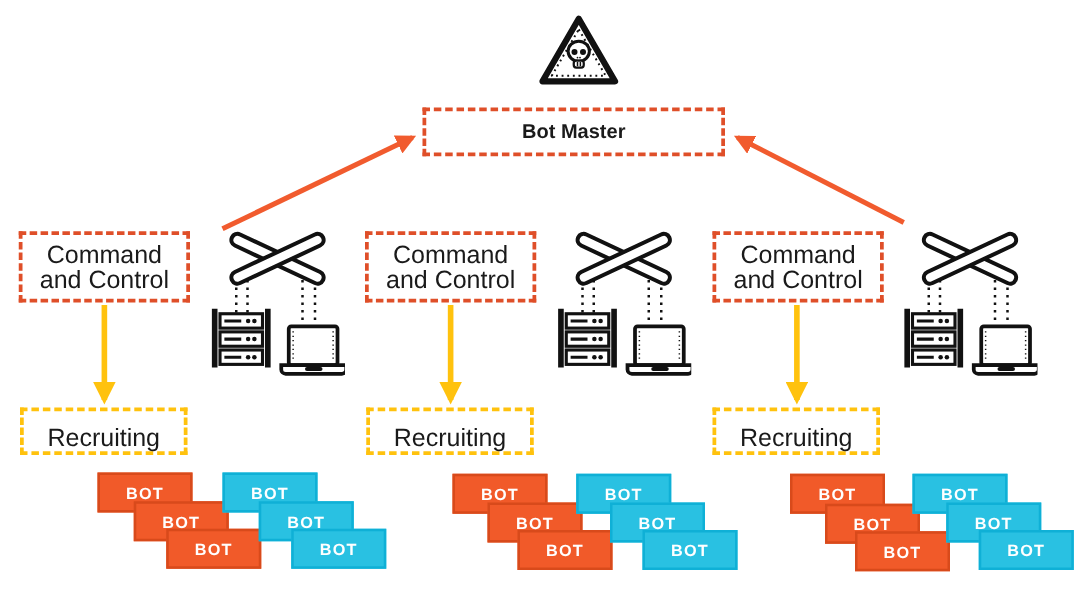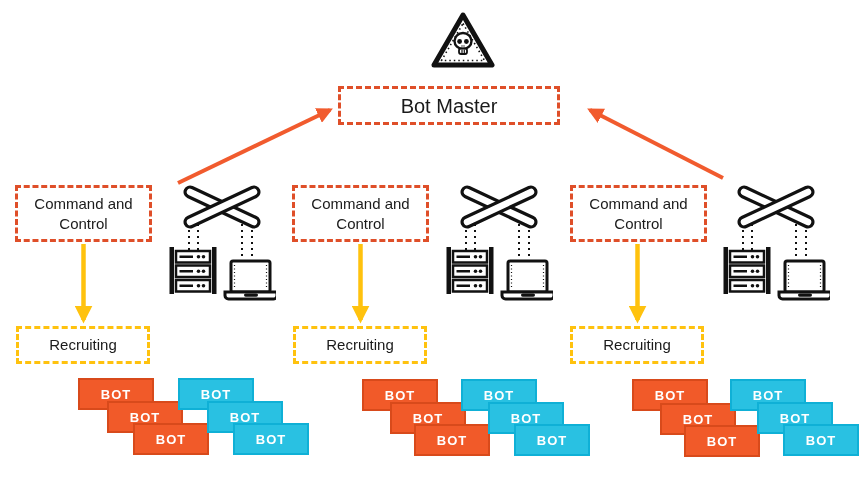--- a/index.html
+++ b/index.html
@@ -7,25 +7,25 @@
     position:relative;width:868px;height:488px;background:#ffffff;overflow:hidden;
     font-family:"Liberation Sans",sans-serif;color:#1a1a1a;
   }
   .canvas *{box-sizing:border-box;}
   .abs{position:absolute;}
   .layer{position:absolute;left:0;top:0;width:868px;height:488px;pointer-events:none;}
 
   
   .box{
     position:absolute;background:#fff;display:flex;align-items:center;justify-content:center;
-    text-align:center;font-size:15px;line-height:20px;z-index:6;
+    text-align:center;font-size:20px;line-height:20px;z-index:6;
   }
   .box-red{border:3px dashed #DF4F29;}
-  .box-yellow{border:3px dashed #FFC20E;}
-  .botmaster{left:338px;top:86px;width:222px;height:39px;font-weight:normal;font-size:20px;}
+  .box-yellow{border:3px dashed #FFC20E;align-items:flex-end;}
+  .botmaster{left:338px;top:86px;width:242px;height:39px;font-weight:bold;font-size:16px;}
   .cnc-1{left:15px;top:185px;width:137px;height:57px;}
   .cnc-2{left:292px;top:185px;width:137px;height:57px;}
   .cnc-3{left:570px;top:185px;width:137px;height:57px;}
   .rec-1{left:16px;top:326px;width:134px;height:38px;}
   .rec-2{left:293px;top:326px;width:134px;height:38px;}
   .rec-3{left:570px;top:326px;width:134px;height:38px;}
 
   
   .hazard{left:429px;top:10px;z-index:6;}
 

